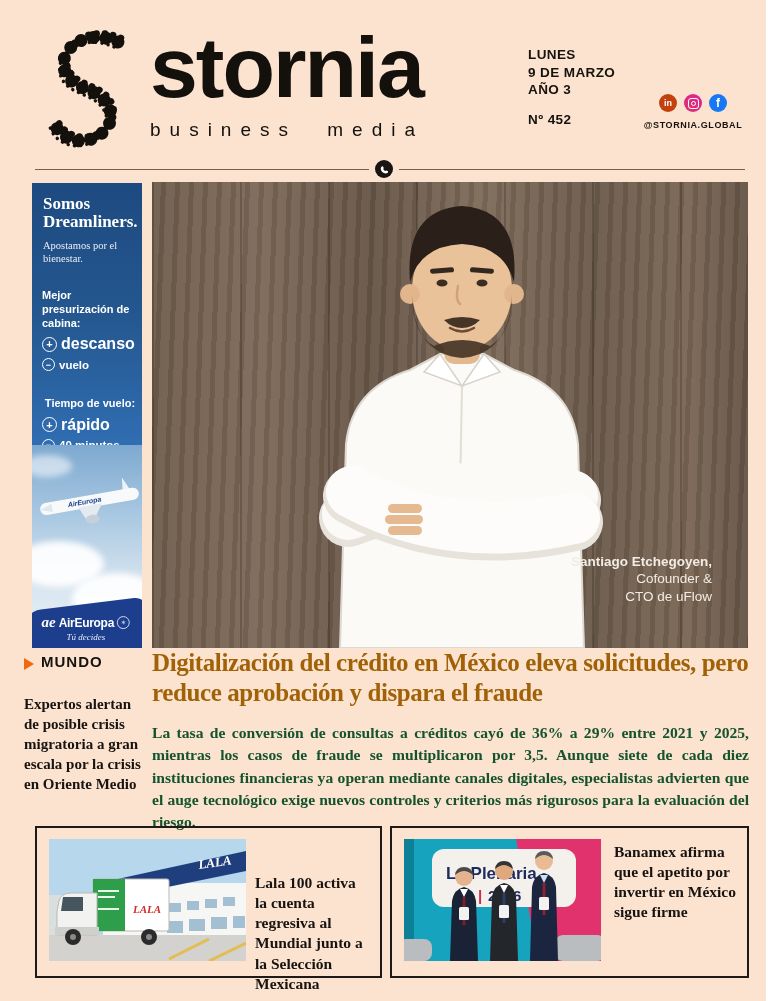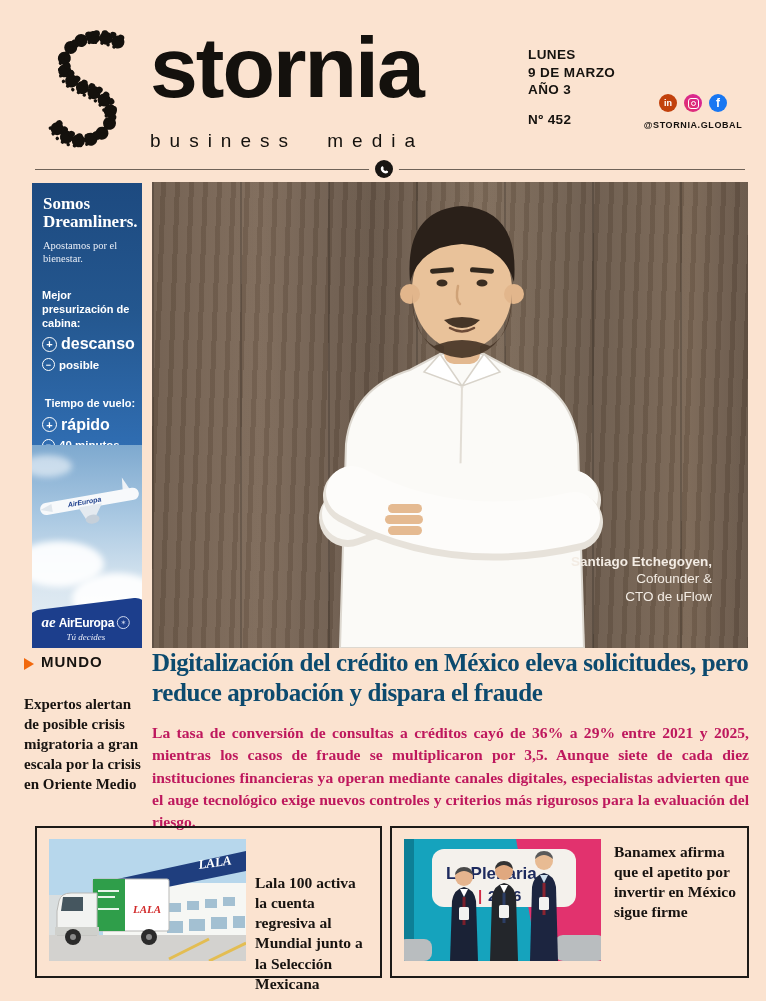--- a/index.html
+++ b/index.html
@@ -3,21 +3,21 @@
 <meta charset="utf-8">
 <style>
   html,body{margin:0;padding:0;}
   .page{position:relative;width:766px;height:1001px;background:#fbe3d0;overflow:hidden;
         font-family:"Liberation Sans",sans-serif;color:#16130f;}
   
   .brand-row{position:absolute;left:44px;top:26px;display:flex;align-items:flex-start;}
   .logo-s{width:92px;height:122px;}
   .brand-text{margin-left:14px;padding-top:2px;}
   .brand-name{font-weight:700;font-size:86px;line-height:.92;letter-spacing:-2px;color:#14110d;}
-  .brand-tagline{font-size:19px;font-weight:500;letter-spacing:9px;word-spacing:16px;margin-top:23px;color:#14110d;}
+  .brand-tagline{font-size:19px;font-weight:500;letter-spacing:9px;word-spacing:16px;margin-top:12px;color:#14110d;}
   .issue-block{position:absolute;left:528px;top:46px;font-weight:700;font-size:13.5px;line-height:1.3;letter-spacing:.4px;}
   .issue-no{position:absolute;left:528px;top:112px;font-weight:700;font-size:13.5px;letter-spacing:.4px;}
   .social-block{position:absolute;left:634px;top:94px;width:118px;text-align:center;}
   .social-icons{display:flex;justify-content:center;gap:7px;}
   .sicon{width:18px;height:18px;border-radius:50%;display:flex;align-items:center;justify-content:center;
          color:#fff;font-size:9px;font-weight:700;}
   .sicon.li{background:#c2410c;}
   .sicon.ig{background:radial-gradient(circle at 30% 70%,#e1306c,#d6249f);}
   .sicon.fb{background:#1877f2;font-size:12px;}
   .ig-frame{width:9px;height:9px;border:1.4px solid #fff;border-radius:3px;position:relative;}
@@ -57,23 +57,23 @@
   
   .photo{position:absolute;left:152px;top:182px;width:596px;height:466px;overflow:hidden;
     background:
       repeating-linear-gradient(90deg,rgba(0,0,0,.18) 0 2px,transparent 2px 88px),
       repeating-linear-gradient(92deg,rgba(255,255,255,.05) 0 9px,rgba(0,0,0,.06) 9px 14px),
       linear-gradient(90deg,#6e5b4b 0%,#7b6756 18%,#655446 37%,#7d6a58 55%,#6a594a 74%,#786452 90%,#645345 100%);}
   .photo-caption{position:absolute;right:36px;bottom:42px;text-align:right;color:#f3ece4;font-size:13.5px;line-height:1.32;}
   .photo-caption .nm{font-weight:700;}
   
   .headline{position:absolute;left:152px;top:648px;width:606px;font-family:"Liberation Serif",serif;
-            font-weight:700;font-size:25px;line-height:1.2;letter-spacing:-.4px;color:#0c4a6e;}
+            font-weight:700;font-size:25px;line-height:1.2;letter-spacing:-.4px;color:#a16207;}
   .standfirst{position:absolute;left:152px;top:722px;width:597px;font-family:"Liberation Serif",serif;
-              font-weight:700;font-size:15.6px;line-height:1.43;text-align:justify;color:#be185d;}
+              font-weight:700;font-size:15.6px;line-height:1.43;text-align:justify;color:#14532d;}
   
   .mundo{position:absolute;left:24px;top:653px;width:118px;}
   .mundo-row{display:flex;align-items:flex-end;gap:7px;}
   .tri{width:0;height:0;border-top:6px solid transparent;border-bottom:6px solid transparent;border-left:10px solid #f2690d;}
   .mundo-label{font-weight:700;font-size:15px;letter-spacing:1px;}
   .mundo-story{margin-top:24px;font-family:"Liberation Serif",serif;font-weight:700;font-size:15px;line-height:1.34;color:#171310;}
   
   .box{position:absolute;top:826px;height:148px;border:2px solid #1d1a17;}
   .box.left{left:35px;width:343px;}
   .box.right{left:390px;width:355px;}
@@ -131,21 +131,21 @@
     <div class="ad-sub">Apostamos por el bienestar.</div>
 
     <div class="ad-sec cabin">
       <div class="ad-title">Mejor presurización de cabina:</div>
       <div class="pm-row">
         <span class="pm big">+</span>
         <span class="pm-label big">descanso</span>
       </div>
       <div class="pm-row">
         <span class="pm sm">−</span>
-        <span class="pm-label sm">posible</span>
+        <span class="pm-label sm">vuelo</span>
       </div>
     </div>
 
     <div class="ad-sec flight">
       <div class="ad-title">Tiempo de vuelo:</div>
       <div class="pm-row">
         <span class="pm big">+</span>
         <span class="pm-label big">rápido</span>
       </div>
       <div class="pm-row">

